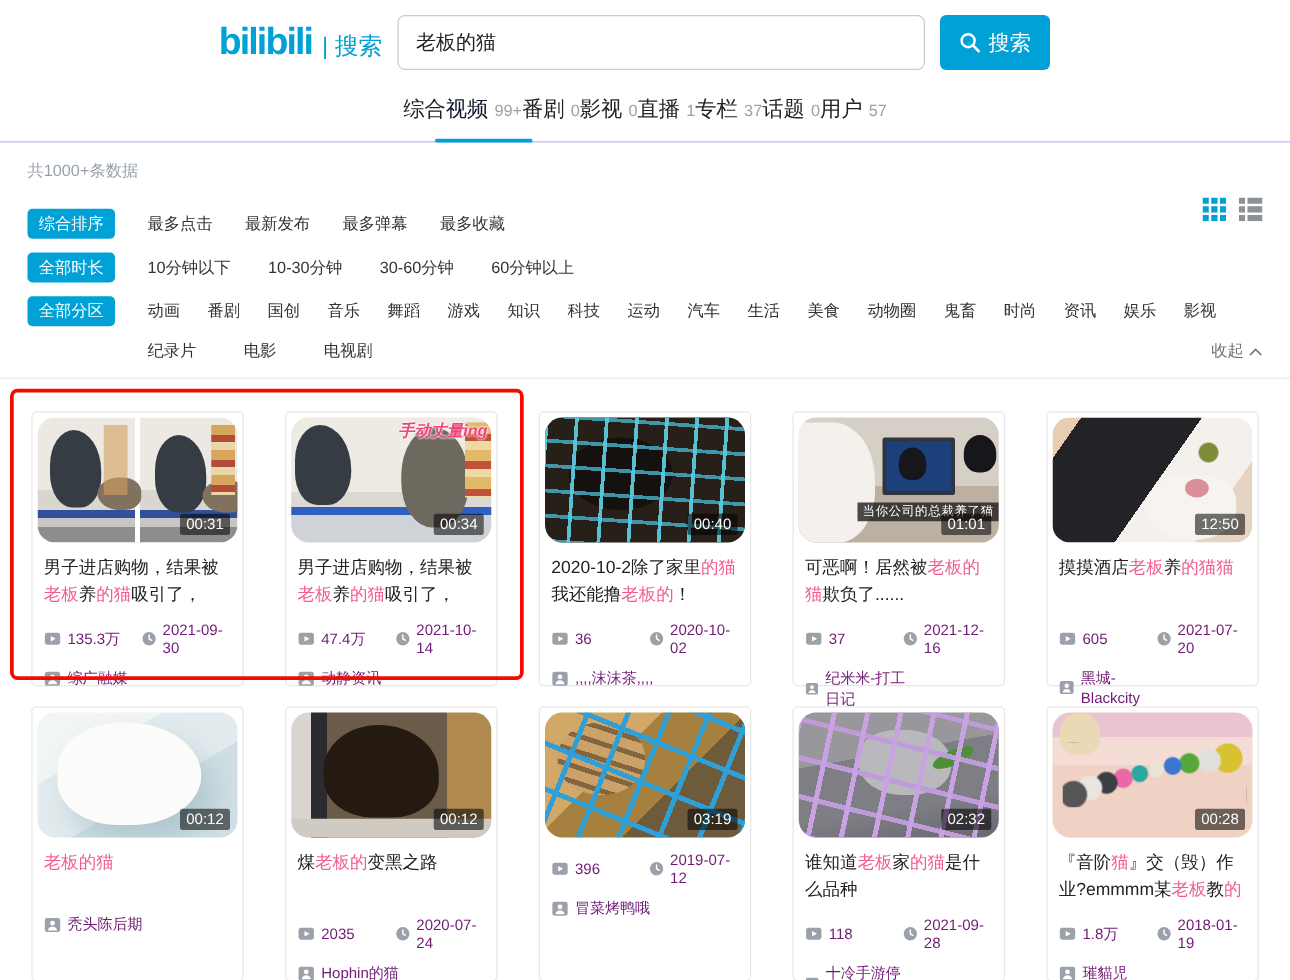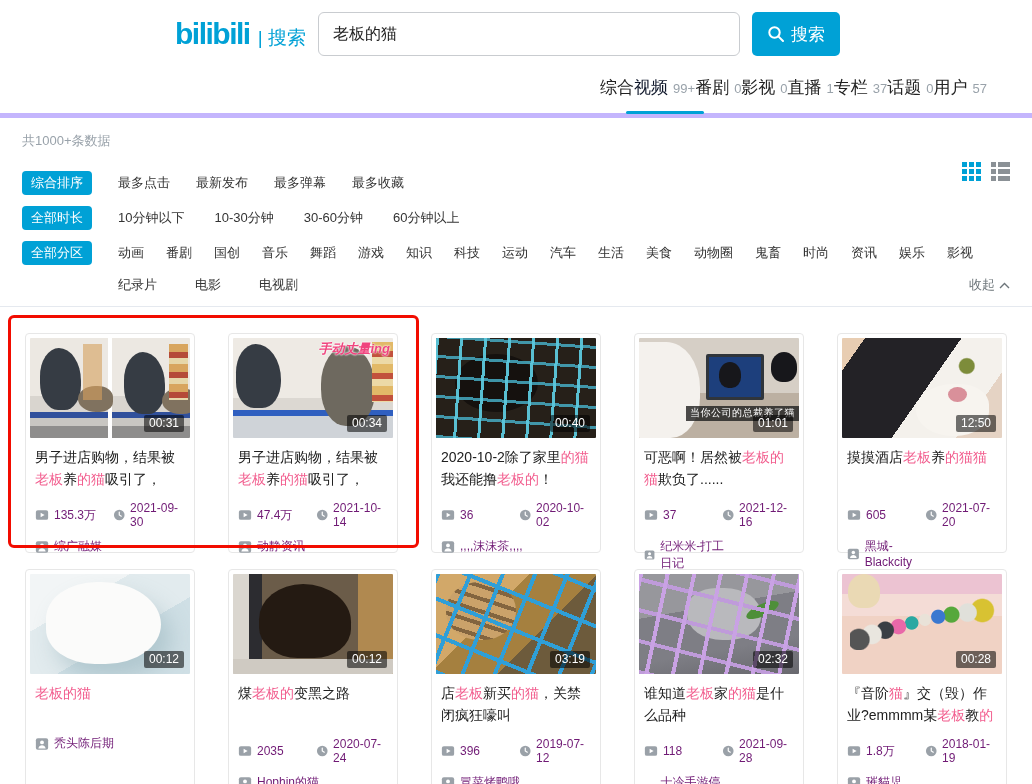--- a/index.html
+++ b/index.html
@@ -18,22 +18,22 @@
     padding:0 14px; font-size:16px; color:#222; outline:none;
     font-family:"Liberation Sans","DejaVu Sans",sans-serif;
   }
   .search-btn {
     height:44px; width:88px; margin-left:0; border:none; border-radius:5px;
     background:#00a1d6; color:#fff; font-size:17px; display:flex;
     align-items:center; justify-content:center; gap:6px; cursor:pointer;
     font-family:"Liberation Sans","DejaVu Sans",sans-serif;
   }
   
-  .tabs { display:flex; justify-content:flex-end; padding:10px 45px 0;
-          border-bottom:5px solid #c4b5fd; }
+  .tabs { display:flex; justify-content:center; padding:10px 45px 0;
+          border-bottom:1px solid #c4b5fd; }
   .tab { position:relative; display:flex; align-items:baseline; gap:5px;
          padding-bottom:14px; cursor:pointer; }
   .tab-label { font-size:17px; color:#222; }
   .tab-count { font-size:13px; color:#99a2aa; }
   .tab.active .tab-label { color:#0f172a; }
   .tab.active::after { content:""; position:absolute; left:50%; transform:translateX(-50%);
          bottom:-1px; width:78px; height:3px; background:#00a1d6; border-radius:2px; }
   
   .result-count { padding:14px 22px 4px; font-size:13px; color:#99a2aa; }
   
@@ -46,30 +46,30 @@
   .collapse { margin-left:auto; color:#6d757a; font-size:13px; display:flex;
               align-items:center; gap:4px; cursor:pointer; }
   .view-toggles { position:absolute; right:22px; top:8px; display:flex; gap:10px; }
   .view-toggles svg { cursor:pointer; display:block; }
   
   .cards-section { position:relative; padding:26px 25px 8px; }
   .grid { display:grid; grid-template-columns:repeat(5,170px); justify-content:space-between;
           row-gap:16px; }
   .card { width:170px; height:220px; background:#fff; border:1px solid #e7e7e7;
           border-radius:4px; padding:4px; cursor:pointer; }
-  .thumb { position:relative; height:100px; border-radius:1px; overflow:hidden; background:#ddd; }
+  .thumb { position:relative; height:100px; border-radius:14px; overflow:hidden; background:#ddd; }
   .thumb .b1,.thumb .b2,.thumb .b3 { position:absolute; }
   .duration { position:absolute; right:6px; bottom:6px; z-index:4; background:rgba(0,0,0,.55);
           color:#fff; font-size:12px; line-height:17px; padding:0 5px; border-radius:2px; }
   .thumb-badge { position:absolute; top:2px; right:3px; z-index:4; color:#f0447e;
           font-size:13px; font-weight:bold; font-style:italic;
           text-shadow:0 0 2px #fff,0 0 2px #fff; }
   .thumb-caption { position:absolute; bottom:17px; right:0; z-index:4;
           background:rgba(25,25,25,.78); color:#fff; font-size:10px; line-height:15px;
-          padding:0 4px; white-space:nowrap; letter-spacing:.5px;font-family:Liberation Mono, monospace; }
+          padding:0 4px; white-space:nowrap; letter-spacing:.5px; }
   .title { margin:8px 5px 0; font-size:14px; line-height:22px; height:44px;
            overflow:hidden; color:#212121; }
   .title .hl { color:#f25d8e; }
   .meta { display:flex; align-items:center; margin:11px 5px 0; font-size:12px; color:#701a75; }
   .meta-item { display:flex; align-items:center; gap:5px; }
   .meta .meta-item:first-child { width:86px; }
   .up-row { margin-top:9px; }
   .hl-box { position:absolute; left:8px; top:8px; width:411px; height:233px;
             border:3px solid #f20c00; border-radius:6px; pointer-events:none; z-index:9; }
   
@@ -506,21 +506,20 @@
   </div>
 
   <div class="card">
     <div class="thumb t8">
       <div class="b1"></div>
           <div class="b2"></div>
           <div class="b3"></div>
 
       <span class="duration">03:19</span>
     </div>
-    <div class="title"><span>店</span><span class="hl">老板</span><span>新买</span><span class="hl">的猫</span><span>，关禁闭疯狂嚎叫</span></div>
     <div class="meta">
       <span class="meta-item">
         <svg width="14" height="14" viewBox="0 0 16 16">
           <rect x="1" y="2.5" width="14" height="11" rx="2.2" fill="#9aa1a8"></rect>
           <polygon points="6.4,5.4 11,8 6.4,10.6" fill="#fff"></polygon>
         </svg>
         <span class="mtext">396</span>
       </span>
       <span class="meta-item">
         <svg width="14" height="14" viewBox="0 0 16 16">

